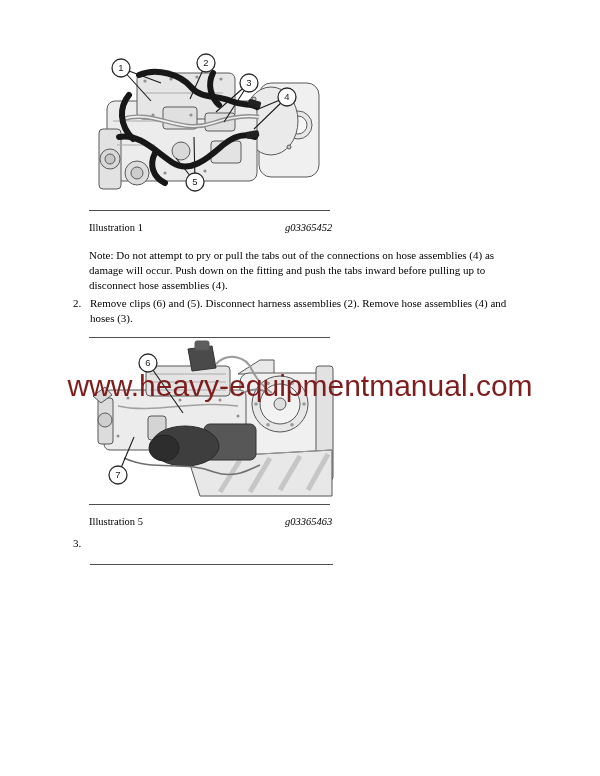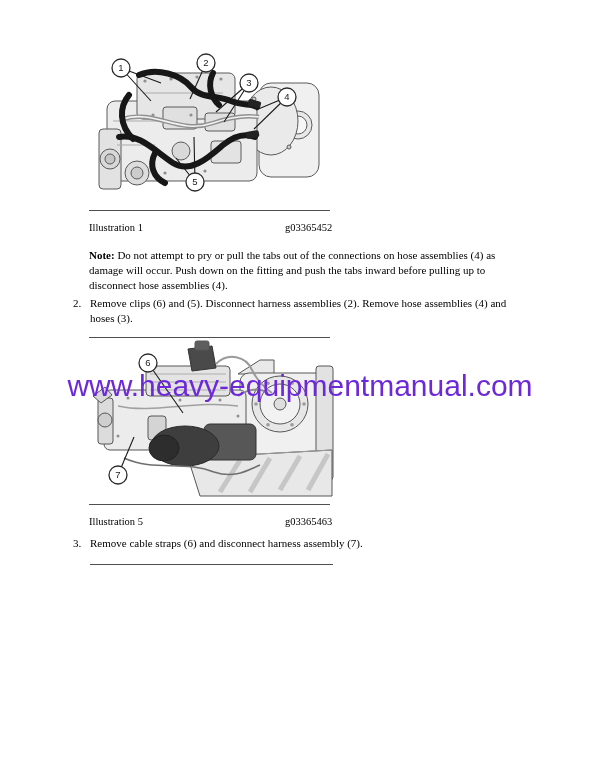--- a/index.html
+++ b/index.html
@@ -2,23 +2,23 @@
 <html><head>
 <meta charset="utf-8">
 <style>
   html,body{margin:0;padding:0;background:#fff;}
   .page{position:relative;width:600px;height:776px;background:#ffffff;overflow:hidden;
         font-family:"Liberation Serif",serif;color:#000;}
   .fig{position:absolute;}
   .rule{position:absolute;left:89px;width:241px;height:0;border-top:1.2px solid #4f4f4f;}
   .caption-row{position:absolute;left:89px;width:340px;height:13px;font-size:10.5px;line-height:13px;}
   .caption-label{position:absolute;left:0;top:0;white-space:nowrap;}
-  .caption-code{position:absolute;left:196px;top:0;white-space:nowrap;}
+  .caption-code{position:absolute;left:196px;top:0;white-space:nowrap;font-style:italic;}
   .note{position:absolute;left:89px;top:248px;width:482px;font-size:11px;line-height:15px;white-space:pre-line;}
-  .note b{font-weight:bold;}
+  .note b{font-weight:normal;}
   .step{position:absolute;left:73px;width:500px;font-size:11px;line-height:15px;display:flex;align-items:flex-start;}
   .step-num{flex:0 0 17px;width:17px;}
   .step-text{white-space:pre-line;}
   .step2{top:296px;}
   .step3{top:536px;}
   .watermark{position:absolute;left:0;top:369px;width:600px;text-align:center;z-index:6;
              font-family:"Liberation Sans",sans-serif;font-size:30px;line-height:33px;
              font-weight:400;white-space:nowrap;}
   svg{display:block;}
   .callout-num{font-family:"Liberation Sans",sans-serif;font-size:9.5px;fill:#1a1a1a;}
@@ -193,29 +193,28 @@
         <circle cx="60" cy="23" r="9"></circle>
         <circle cx="30" cy="135" r="9"></circle>
       </g>
       <g class="callout-num" text-anchor="middle" stroke="none">
         <text x="60" y="26.4">6</text>
         <text x="30" y="138.4">7</text>
       </g>
     </svg>
   </div>
 
-  <div class="watermark" style="color:#6d28d9;">www.heavy-equipmentmanual.com</div>
+  <div class="watermark" style="color:#7f1d1d;">www.heavy-equipmentmanual.com</div>
 
   <div class="rule" style="top:504px;"></div>
 
   <div class="caption-row" style="top:515px;">
     <span class="caption-label">Illustration 5</span>
     <span class="caption-code">g03365463</span>
   </div>
 
   <div class="step step3">
       <span class="step-num">3.</span>
-      <span class="step-text">Remove cable straps (6) and disconnect harness assembly (7).</span>
     </div>
 
   <div class="rule" style="top:564px;left:90px;width:243px;"></div>
 
 </div>
 
 </body></html>

